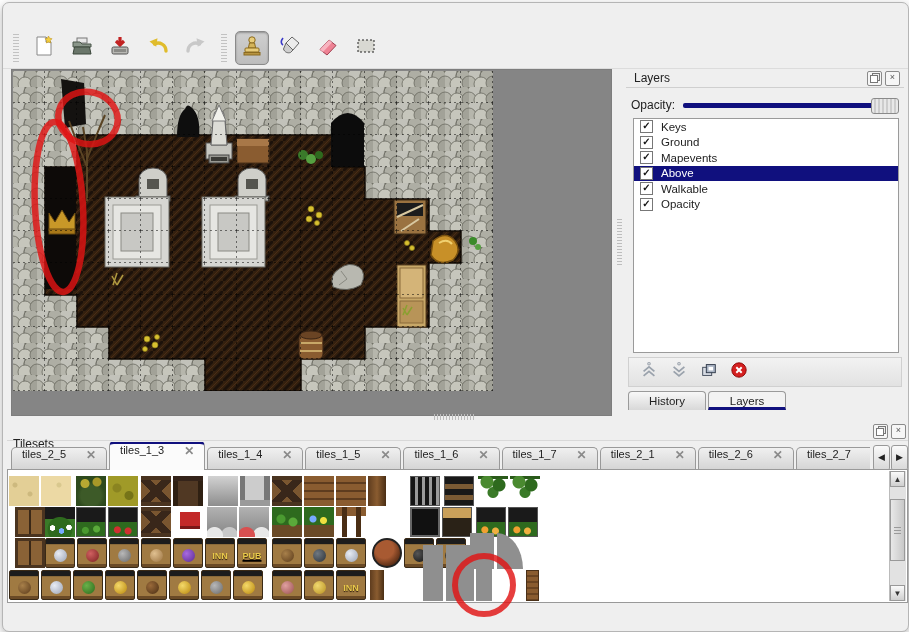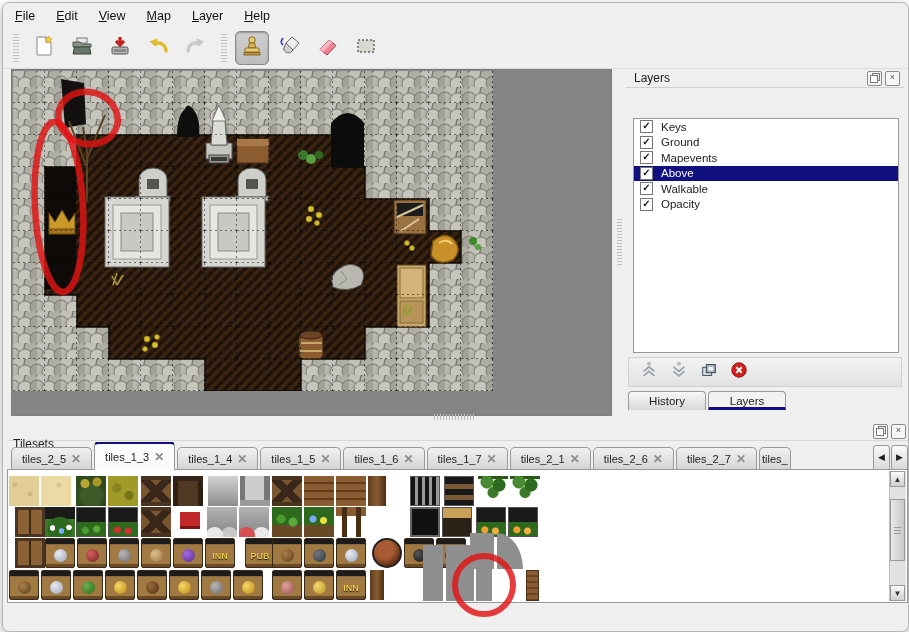--- a/index.html
+++ b/index.html
@@ -47,21 +47,21 @@
   .act-btn svg{width:18px;height:18px;}
   #dock-tabs{position:absolute;left:2px;top:322px;display:flex;gap:2px;}
   .dock-tab{min-width:56px;padding:3px 10px 2px;font-size:11.5px;color:#222;text-align:center;
      background:linear-gradient(#f8f8f8,#d8d8d8);border:1px solid #9a9a9a;border-bottom:none;border-radius:4px 4px 0 0;}
   .dock-tab.active{background:#f2f2f2;border-bottom:3px solid #10107e;padding-bottom:0;}
   
   #tilesets{position:absolute;left:4px;top:418px;width:901px;height:184px;}
   .ts-titlebar{position:absolute;left:0;top:0;right:0;height:19px;border-bottom:1px solid #d8d8d8;}
   .ts-title{position:absolute;left:6px;top:16px;font-size:12px;color:#222;}
   #ts-tabs{position:absolute;left:4px;top:21px;right:38px;height:28px;display:flex;align-items:flex-end;gap:2px;overflow:hidden;}
-  .ts-tab{height:22px;display:flex;align-items:center;gap:5px;padding:0 10px;font-size:11px;color:#222;
+  .ts-tab{height:22px;display:flex;gap:20px;padding:0 10px;font-size:11px;color:#222;
      background:linear-gradient(#f0f0f0,#d4d4d4);border:1px solid #999;border-bottom:none;border-radius:5px 5px 0 0;white-space:nowrap;}
   .ts-tab .x{color:#8a8a8a;font-weight:bold;font-size:12px;}
   .ts-tab.active{height:26px;background:#fbfbfb;border-top:3px solid #10107e;position:relative;z-index:3;}
   .ts-tab.stub{min-width:4px;padding:0 2px;}
   .ts-scroll{position:absolute;top:24px;width:15px;height:24px;border:1px solid #999;border-radius:3px;background:linear-gradient(#fafafa,#d8d8d8);
      font-size:9px;text-align:center;line-height:23px;color:#222;}
   #ts-content{position:absolute;left:0;top:48px;right:0;height:134px;background:#fff;border:1px solid #999;box-sizing:border-box;overflow:hidden;}
   #ts-scrollbar{position:absolute;right:1px;top:1px;width:16px;bottom:1px;background:#e2e2e2;border-left:1px solid #bbb;}
   .sb-btn{position:absolute;left:0;width:15px;height:16px;background:linear-gradient(#fafafa,#cfcfcf);border:1px solid #999;box-sizing:border-box;font-size:8px;text-align:center;line-height:15px;color:#333;}
   .sb-thumb{position:absolute;left:0;top:28px;width:15px;height:62px;background:linear-gradient(90deg,#e8e8e8,#c8c8c8);border:1px solid #999;box-sizing:border-box;}
@@ -120,28 +120,20 @@
   #statusbar{position:absolute;left:0;right:0;bottom:0;height:25px;background:#ececec;border-top:1px solid #c8c8c8;}
   #zoom-level{position:absolute;right:34px;top:5px;font-size:12px;color:#222;}
   #resize-grip{position:absolute;right:2px;bottom:2px;width:18px;height:18px;
      background:repeating-linear-gradient(135deg,transparent 0 3px,#bbb 3px 4px);}
 </style>
 </head>
 <body>
 
 <div id="window">
 
-  <div id="menubar">
-      <span class="menu-item"><u>F</u>ile</span>
-      <span class="menu-item"><u>E</u>dit</span>
-      <span class="menu-item"><u>V</u>iew</span>
-      <span class="menu-item"><u>M</u>ap</span>
-      <span class="menu-item"><u>L</u>ayer</span>
-      <span class="menu-item"><u>H</u>elp</span>
-    </div>
 
   <div id="toolbar">
       <div class="tb-grip"></div>
       <div class="tb-btn">
         <span><svg viewBox="0 0 24 24">
             <path d="M5 3h9l5 5v13H5z" fill="#fff" stroke="#888"></path>
             <path d="M14 3l5 5h-5z" fill="#ddd" stroke="#888"></path>
             <path d="M16.5 2l1.1 2.2 2.4.5-1.7 1.8.3 2.5-2.1-1.1-2.2 1.1.4-2.5-1.7-1.8 2.4-.5z" fill="#f4d03f" stroke="#b8860b" stroke-width=".5"></path>
           </svg></span>
       </div>
@@ -330,20 +322,27 @@
 
   <div id="dock">
     <div class="dock-titlebar">
       <span class="dock-title">Layers</span>
       <span class="win-icons">
         <span class="wicon">
             <span class="sq2"></span>
             <span class="sq"></span>
           </span>
         <span class="wicon">×</span>
+      </span>
+    </div>
+    <div class="opacity-row">
+      <span class="opacity-label">Opacity:</span>
+      <span class="slider">
+        <span class="track"></span>
+        <span class="handle"></span>
       </span>
     </div>
     <div id="layers-list">
         <div class="layer-row">
           <span class="cbx">✓</span>
           <span class="layer-name">Keys</span>
         </div>
         <div class="layer-row">
           <span class="cbx">✓</span>
           <span class="layer-name">Ground</span>
@@ -487,21 +486,21 @@
           <div class="tile k-win-flower-orange" style="left: 500px; top: 37px;"></div>
           <div class="tile k-shutters" style="left: 7px; top: 68px;"></div>
           <div class="tile k-sign emb-silver" style="left: 37px; top: 68px;"></div>
           <div class="tile k-sign emb-red" style="left: 69px; top: 68px;"></div>
           <div class="tile k-sign emb-gray" style="left: 101px; top: 68px;"></div>
           <div class="tile k-sign emb-tan" style="left: 133px; top: 68px;"></div>
           <div class="tile k-sign emb-purple" style="left: 165px; top: 68px;"></div>
           <div class="tile k-sign has-text" style="left: 197px; top: 68px;">
             <span class="sign-text">INN</span>
           </div>
-          <div class="tile k-sign has-text" style="left: 237px; top: 68px;">
+          <div class="tile k-sign has-text" style="left: 229px; top: 68px; text-decoration: underline;">
             <span class="sign-text">PUB</span>
           </div>
           <div class="tile k-sign-hang emb-wood" style="left: 264px; top: 68px;"></div>
           <div class="tile k-sign-hang emb-dark" style="left: 296px; top: 68px;"></div>
           <div class="tile k-sign-hang emb-silver" style="left: 328px; top: 68px;"></div>
           <div class="tile k-shield-round" style="left: 364px; top: 68px;"></div>
           <div class="tile k-sign-hang emb-black" style="left: 396px; top: 68px;"></div>
           <div class="tile k-sign-hang emb-black" style="left: 428px; top: 68px;"></div>
           <div class="tile k-gray-sq" style="left: 462px; top: 63px; width: 24px; height: 36px;"></div>
           <div class="tile k-gray-corner" style="left: 489px; top: 63px; width: 26px; height: 36px;"></div>

